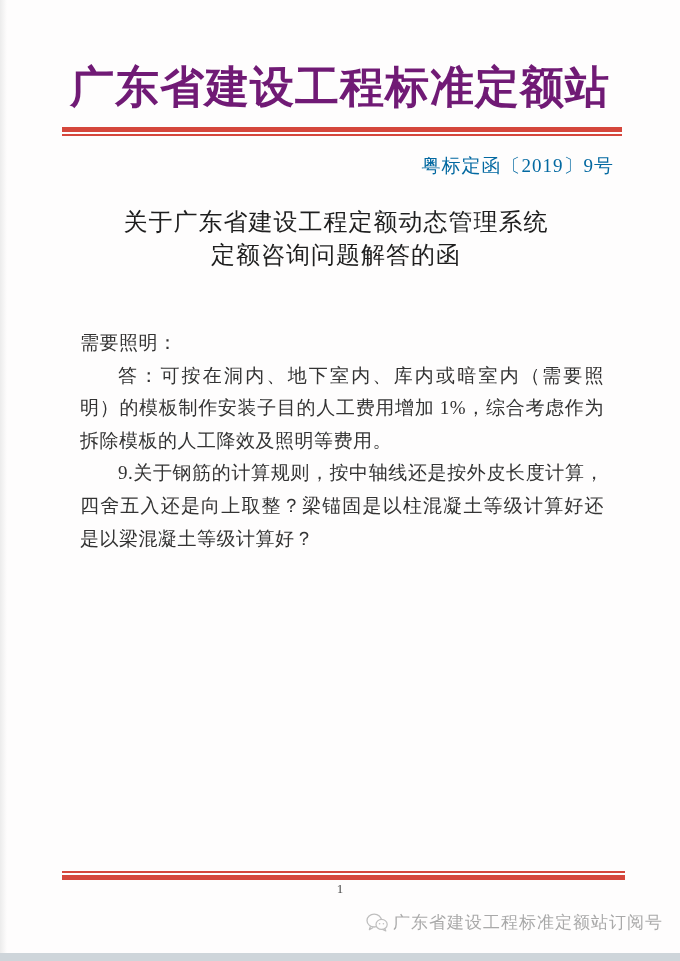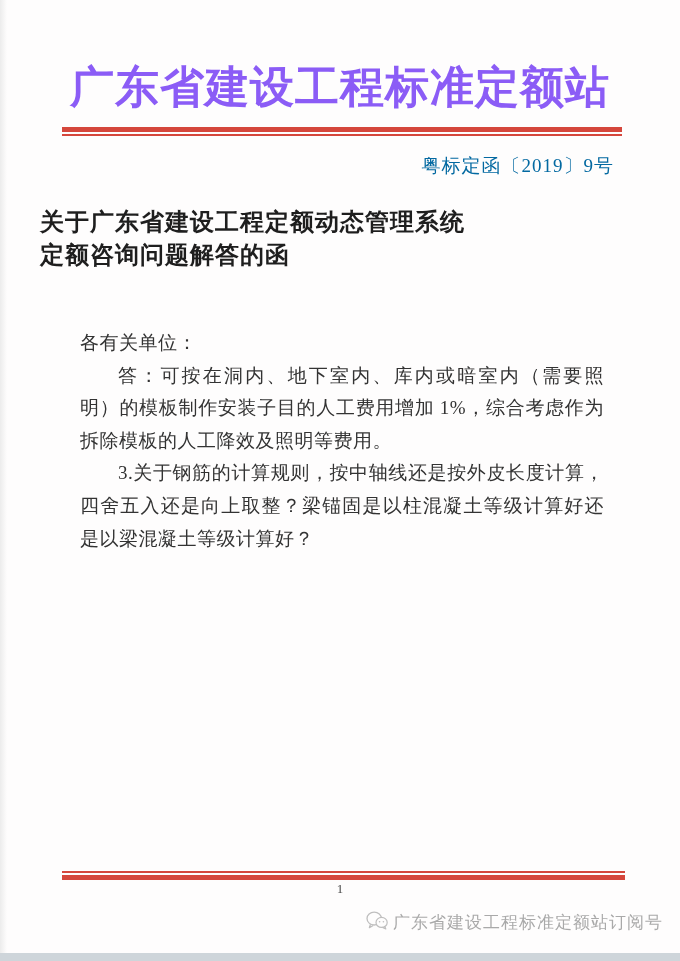--- a/index.html
+++ b/index.html
@@ -23,42 +23,42 @@
     background: #ced5da;
   }
   
   .org-title {
     position: absolute;
     top: 58px; left: 0; right: 0;
     text-align: center;
     font-size: 44px;
     font-weight: bold;
     letter-spacing: 1px;
-    color: #8b5cf6;
+    color: #701a75;
     white-space: nowrap;
   }
   .rule-top { position: absolute; top: 127px; left: 62px; right: 58px; }
   .rule-top .thick { height: 5px; background: #d5473c; }
   .rule-top .gap   { height: 2px; }
   .rule-top .thin  { height: 2px; background: #d5473c; }
 
   .doc-number {
     position: absolute;
     top: 153px; right: 66px;
     font-size: 19px;
     color: #0369a1;
     letter-spacing: 1px;
   }
 
   .doc-title {
     position: absolute;
     top: 206px; left: 40px; right: 48px;
-    text-align: left;
+    text-align: center;
     font-size: 24px;
-    font-weight: bold;
+    font-weight: normal;
     color: #1e1e1e;
     line-height: 33px;
     letter-spacing: 1px;
   }
 
   .body-block {
     position: absolute;
     top: 327px; left: 80px; width: 524px;
     font-size: 19px;
     line-height: 32.6px;
@@ -79,21 +79,21 @@
     top: 881px; left: 0; right: 0;
     text-align: center;
     font-size: 13px;
     color: #4a4a4a;
   }
 
   .watermark {
     position: absolute;
     top: 911px; right: 17px;
     display: flex;
-    align-items: flex-start;
+    align-items: center;
     gap: 5px;
     font-size: 17px;
     color: #a9a9a9;
     letter-spacing: 1px;
   }
   .watermark svg { display: block; opacity: 0.75; }
 </style>
 </head>
 <body>
 
@@ -110,23 +110,23 @@
   </div>
 
   <div class="doc-number">粤标定函〔2019〕9号</div>
 
   <div class="doc-title">
     <div>关于广东省建设工程定额动态管理系统</div>
     <div>定额咨询问题解答的函</div>
   </div>
 
   <div class="body-block">
-    <p class="salutation">各有关单位：</p>
+    <p class="salutation">需要照明：</p>
     <p>答：可按在洞内、地下室内、库内或暗室内（需要照明）的模板制作安装子目的人工费用增加 1%，综合考虑作为拆除模板的人工降效及照明等费用。</p>
-    <p>3.关于钢筋的计算规则，按中轴线还是按外皮长度计算，四舍五入还是向上取整？梁锚固是以柱混凝土等级计算好还是以梁混凝土等级计算好？</p>
+    <p>9.关于钢筋的计算规则，按中轴线还是按外皮长度计算，四舍五入还是向上取整？梁锚固是以柱混凝土等级计算好还是以梁混凝土等级计算好？</p>
   </div>
 
   <div class="rule-bottom">
     <div class="thin"></div>
     <div class="gap"></div>
     <div class="thick"></div>
   </div>
 
   <div class="page-number">1</div>
 

